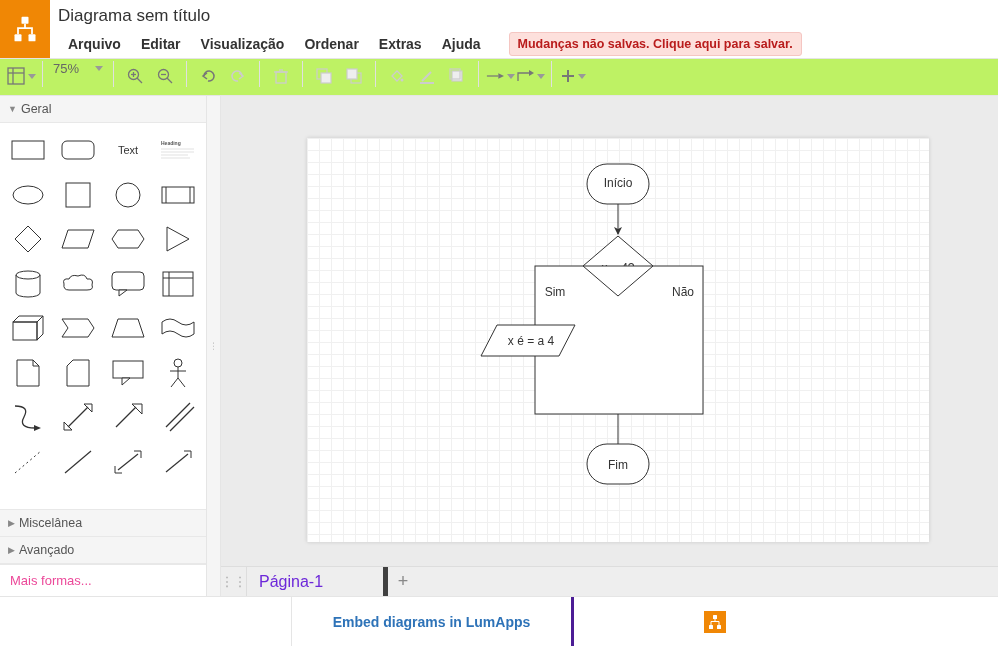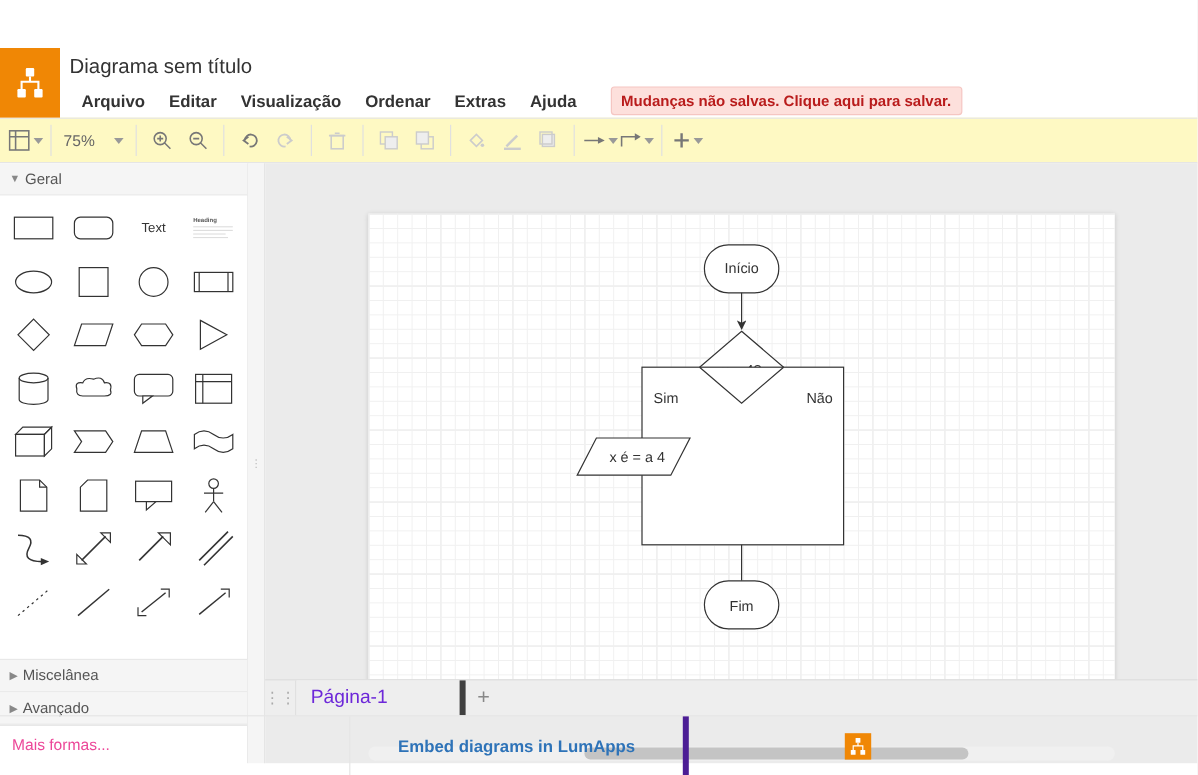--- a/index.html
+++ b/index.html
@@ -1,25 +1,25 @@
 <!DOCTYPE html>
 <html><head>
 <meta charset="utf-8">
 <style>
   * { box-sizing: border-box; }
   body { margin:0; font-family: Arial, Helvetica, sans-serif; font-size:13px; color:#333; background:#fff; overflow:hidden; width:998px; height:646px; position:relative;}
-  .header { display:flex; height:58px;margin-top:40px; }
+  .header { display:flex; height:58px; }
   .logo { width:50px; height:58px; background:#f08705; display:flex; align-items:center; justify-content:center;}
   .logo svg { width:28px; height:28px;}
   .header-right { flex:1; padding-left:8px;}
   .title { font-size:17px; padding-top:6px; padding-bottom:6px;}
   .menubar { display:flex; align-items:center; gap:0;font-weight:bold;}
   .menu-item { padding:4px 10px; cursor:pointer; font-size:14px;}
   .unsaved { background:#fde0dc; color:#b91c1c; border:1px solid #f5c6c2; border-radius:3px; padding:4px 8px; margin-left:18px; font-size:12.5px;}
-  .toolbar { height:38px; border-top:1px solid #e5e5e5; border-bottom:1px solid #e5e5e5; background:#fef9c3; display:flex; align-items:center; padding:2px 6px; gap:0;}
+  .toolbar { height:38px; border-top:1px solid #e5e5e5; border-bottom:1px solid #e5e5e5; background:#bef264; display:flex; align-items:flex-start; padding:2px 6px; gap:0;}
   .tb-sep { width:1px; height:26px; background:#e0e0e0; margin:0 6px;}
   .tb-btn { width:30px; height:30px; display:flex; align-items:center; justify-content:center; color:#777; cursor:pointer; position:relative;}
   .tb-btn.disabled { color:#ccc; }
   .tb-zoom { width:58px; font-size:13px; color:#666; display:flex; align-items:center; justify-content:space-between; padding:0 4px;}
   .caret-down { width:0; height:0; border-left:4px solid transparent; border-right:4px solid transparent; border-top:5px solid #999; display:inline-block;}
   .body { display:flex; height:calc(100% - 58px - 38px - 50px);}
   .sidebar { width:207px; background:#fff; border-right:1px solid #e5e5e5; display:flex; flex-direction:column;}
   .sb-section-head { padding:6px 8px; font-size:12.5px; color:#555; background:#f5f5f5; border-bottom:1px solid #e8e8e8; display:flex; align-items:center; gap:4px;}
   .sb-section-head .tri { font-size:9px; color:#888;}
   .shape-grid { flex:0 0 auto; padding:10px 6px 6px 6px; display:grid; grid-template-columns:repeat(4,1fr); gap:10px 6px; justify-items:center; align-items:center; background:#fff; overflow:hidden; height:362px;}
@@ -42,21 +42,21 @@
   .node-label { font-size:12px; text-anchor:middle; dominant-baseline:middle; fill:#333;}
   .hscroll { position:absolute; left:86px; bottom:2px; width:622px; height:12px; background:#f0f0f0; border-radius:6px;}
   .hscroll-thumb { position:absolute; left:180px; top:1px; width:320px; height:10px; background:#c4c4c4; border-radius:5px;}
   .tabs-row { position:absolute; left:221px; right:0; bottom:50px; height:30px; background:#eee; border-top:1px solid #ddd; display:flex; align-items:stretch;}
   .tab-handle { width:26px; display:flex; align-items:center; justify-content:center; border-right:1px solid #ddd; color:#aaa; cursor:move;}
   .tab { padding:0 60px 0 12px; display:flex; align-items:center; background:#eee; border-right:5px solid #404040; color:#6d28d9; font-size:16px;}
   .tab-add { width:30px; display:flex; align-items:center; justify-content:center; color:#888; font-size:18px; cursor:pointer;}
   .footer { position:absolute; left:0; right:0; bottom:0; height:50px; display:flex; border-top:1px solid #e5e5e5;}
   .footer-cell { flex:0 0 auto; display:flex; align-items:center; justify-content:center; gap:10px; font-weight:bold; color:#2e73b8; font-size:14px;}
   .footer-spacer { width:292px; border-right:1px solid #e5e5e5;}
-  .footer-cell.a { width:282px; border-right:5px solid #4c1d95;}
+  .footer-cell.a { width:282px; border-right:3px solid #4c1d95;}
   .footer-cell.b { width:282px; }
   .dl-icon { width:22px; height:22px; background:#f08705; display:flex; align-items:center; justify-content:center;}
 </style>
 </head>
 <body>
 
 <div class="header">
   <div class="logo">
     <svg viewBox="0 0 32 32">
         <g fill="#fff">

